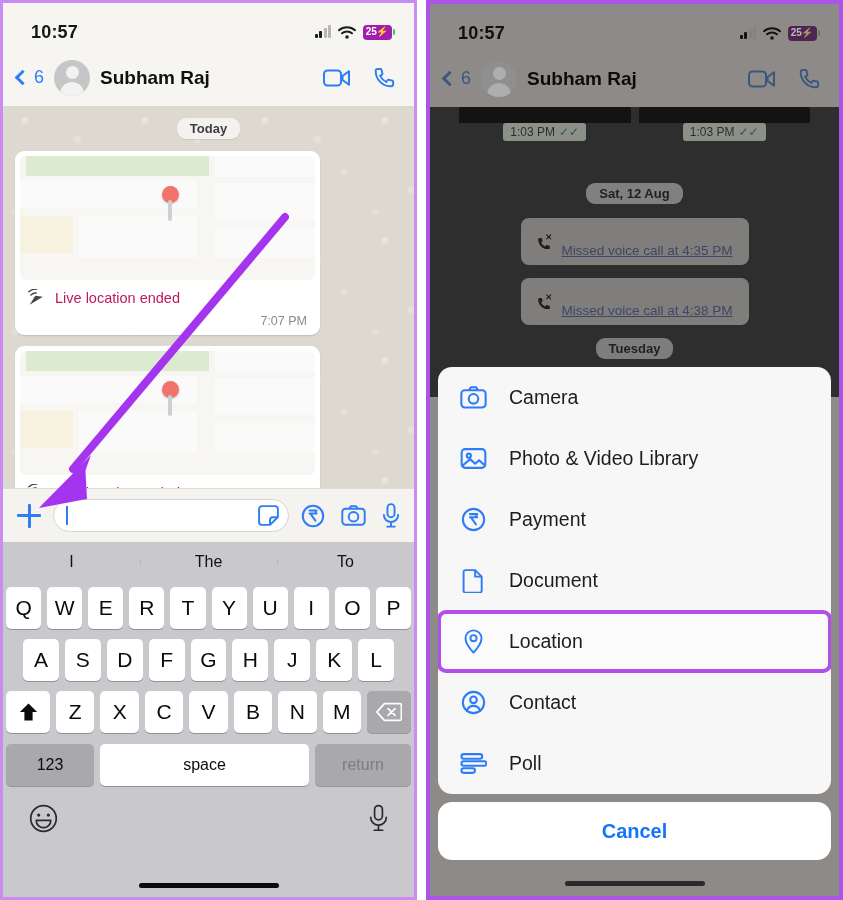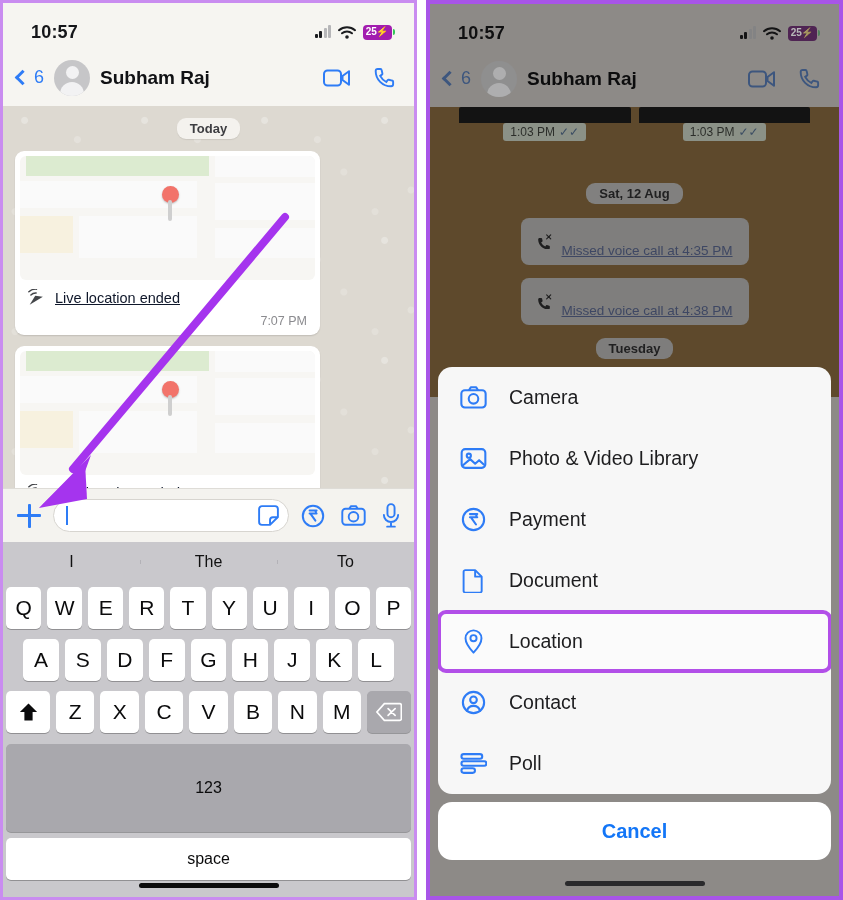--- a/index.html
+++ b/index.html
@@ -86,21 +86,21 @@
     position:relative; height:124px; border-radius:6px; overflow:hidden;
     background: #f7f6f3; filter: blur(.6px);
   }
   .map .block { position:absolute; background:#fafafa; }
   .map .green { position:absolute; background:#dcebd0; }
   .map .sand  { position:absolute; background:#f7f1df; }
   .pin { position:absolute; left:48%; top:24%; width:17px; height:17px; border-radius:50%;
          background:#f2736a; box-shadow: 0 1px 2px rgba(0,0,0,.25); z-index:4; }
   .pin::after{content:"";position:absolute;left:6.5px;top:14px;width:4px;height:21px;background:#cfcfcf;border-radius:2px;}
   .blabel { display:flex; align-items:center; gap:9px; padding:9px 7px 7px; }
-  .blabel span { font-size:14.5px; color:#0f172a;text-decoration:underline; }
+  .blabel span { font-size:14.5px; color:#be185d; }
   .btime { text-align:right; font-size:12.5px; color:#8b8b8f; padding: 1px 8px 7px; }
 
   
   .inputbar {
     height: 54px; background:#f4f3ef; display:flex; align-items:center; gap:12px;
     padding: 0 14px; border-top: 1px solid #dedcd7;
   }
   .plus { position:relative; width:24px; height:24px; flex:0 0 auto; cursor:pointer; }
   .plus::before,.plus::after{content:"";position:absolute;background:#2e7cf6;border-radius:1px;}
   .plus::before{left:0;top:10.5px;width:24px;height:3px;}
@@ -121,30 +121,30 @@
   .krow { display:flex; justify-content:center; gap:6px; padding: 5px 3px; }
   .key {
     background:#fff; border-radius:5px; box-shadow:0 1px 0 rgba(0,0,0,.28);
     height:42px; min-width:33px; flex:1; display:flex; align-items:center; justify-content:center;
     font-size:21px; color:#0b0b0c; cursor:pointer;
   }
   .krow.r2 { padding-left:20px; padding-right:20px; }
   .krow.r3 { padding-left:3px; padding-right:3px; }
   .key.wide { flex:0 0 44px; background:#fff; }
   .key.dark { background:#a9a8ad; box-shadow:0 1px 0 rgba(0,0,0,.25); }
-  .krow.r4 { padding: 6px 3px; flex-direction: column; }
+  .krow.r4 { padding: 6px 3px; }
   .key.num { flex:0 0 88px; font-size:16px; }
   .key.space { flex:1 1 auto; font-size:16px; }
   .key.ret { flex:0 0 96px; font-size:16px; color:#7d7c82; }
   .kbfoot { height:70px; display:flex; align-items:flex-start; justify-content:space-between; padding: 12px 26px 0; }
   .homebar { position:absolute; bottom:9px; left:50%; transform:translateX(-50%); width:140px; height:5px; background:#0b0b0c; border-radius:3px; }
 
   
   .dim { filter: grayscale(.55) brightness(.72); }
-  .rchat { position:relative; height: 290px; background:#a16207; padding: 0 29px; overflow:hidden; }
+  .rchat { position:relative; height: 290px; background:#404040; padding: 0 29px; overflow:hidden; }
   .vidstrip{ display:flex; gap:8px; padding-top:0px; }
   .vidstrip > div { flex:1; height:16px; background:#1a1a1a; border-radius:2px 2px 0 0; }
   .vidtimes { display:flex; gap:8px; }
   .vidtimes > div { flex:1; display:flex; justify-content:center; }
   .vtime { background:#b9cdae; color:#3b4136; font-size:12px; padding:2px 7px; border-radius:3px; display:flex; gap:4px; align-items:center; }
   .tick { color:#3a6fb0; font-size:12px; }
   .rdaypill { margin: 42px auto 14px; width:fit-content; background:#b5b2ae; border-radius:9px; padding:3px 13px;
               font-size:13px; font-weight:700; color:#2d2d30; }
   .callrow { margin: 0 auto 13px; width: 228px; background:#b2afab; border-radius:8px;
              padding:7px 10px; display:flex; align-items:center; gap:9px; justify-content:center; }
@@ -339,20 +339,21 @@
           <svg width="26" height="20" viewBox="0 0 28 21">
             <path d="M9 1.5 H25.5 a1.8 1.8 0 0 1 1.8 1.8 v14.4 a1.8 1.8 0 0 1-1.8 1.8 H9 L1 10.5 Z" fill="none" stroke="#fff" stroke-width="1.8"></path>
             <path d="M13 6.8 l7.6 7.4 M20.6 6.8 l-7.6 7.4" stroke="#fff" stroke-width="1.8" stroke-linecap="round"></path>
           </svg>
         </div>
       </div>
 
       <div class="krow r4">
         <div class="key num dark">123</div>
         <div class="key space">space</div>
+        <div class="key ret dark">return</div>
       </div>
 
       <div class="kbfoot">
         <svg width="29" height="29" viewBox="0 0 30 30">
           <circle cx="15" cy="15" r="13.2" fill="none" stroke="#2b2b2d" stroke-width="1.8"></circle>
           <circle cx="10" cy="11.5" r="1.7" fill="#2b2b2d"></circle>
           <circle cx="20" cy="11.5" r="1.7" fill="#2b2b2d"></circle>
           <path d="M7.5 17 H22.5 a7.5 7.5 0 0 1-15 0 Z" fill="none" stroke="#2b2b2d" stroke-width="1.8" stroke-linejoin="round"></path>
         </svg>
         <svg width="19" height="28" viewBox="0 0 18 26">

